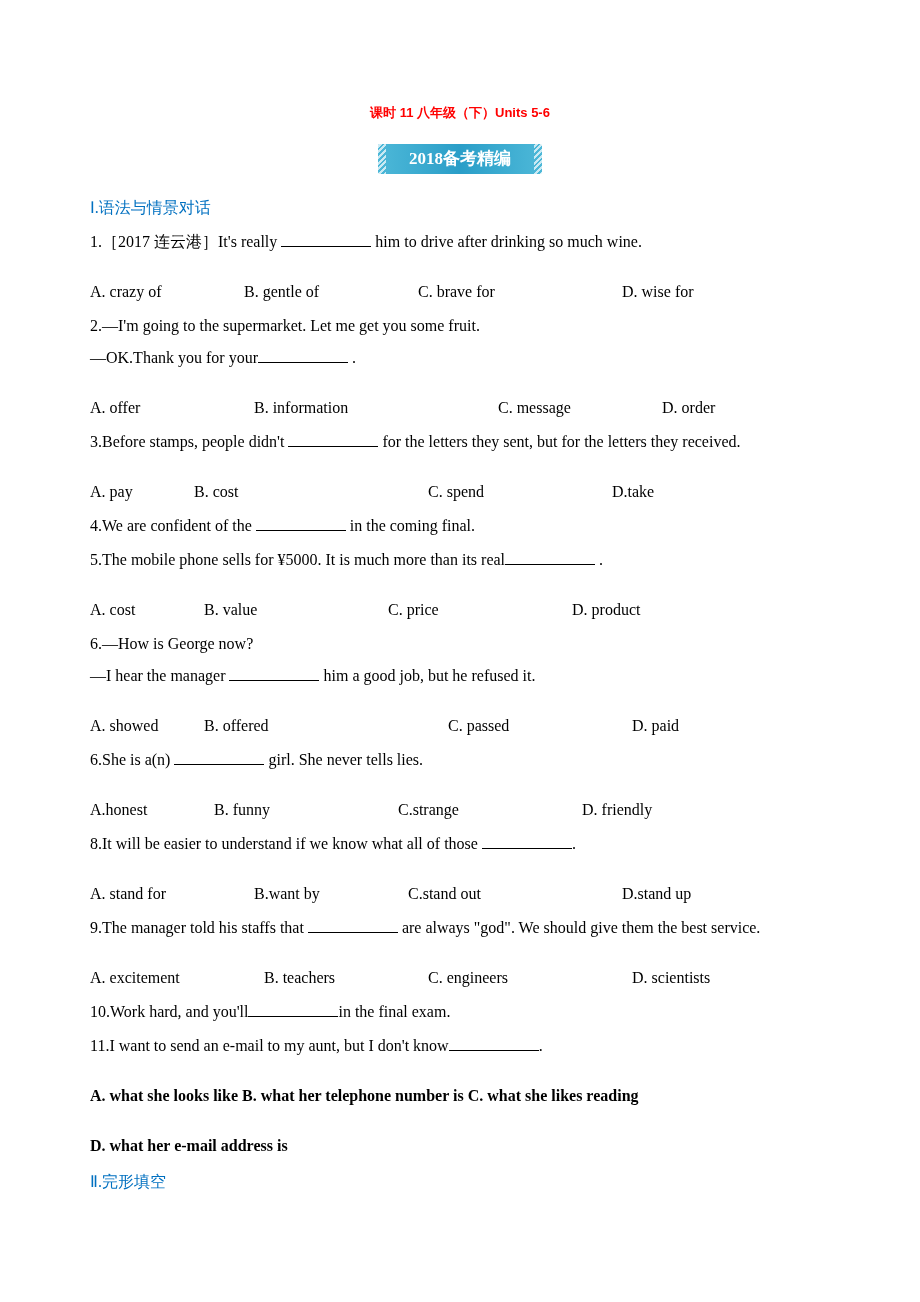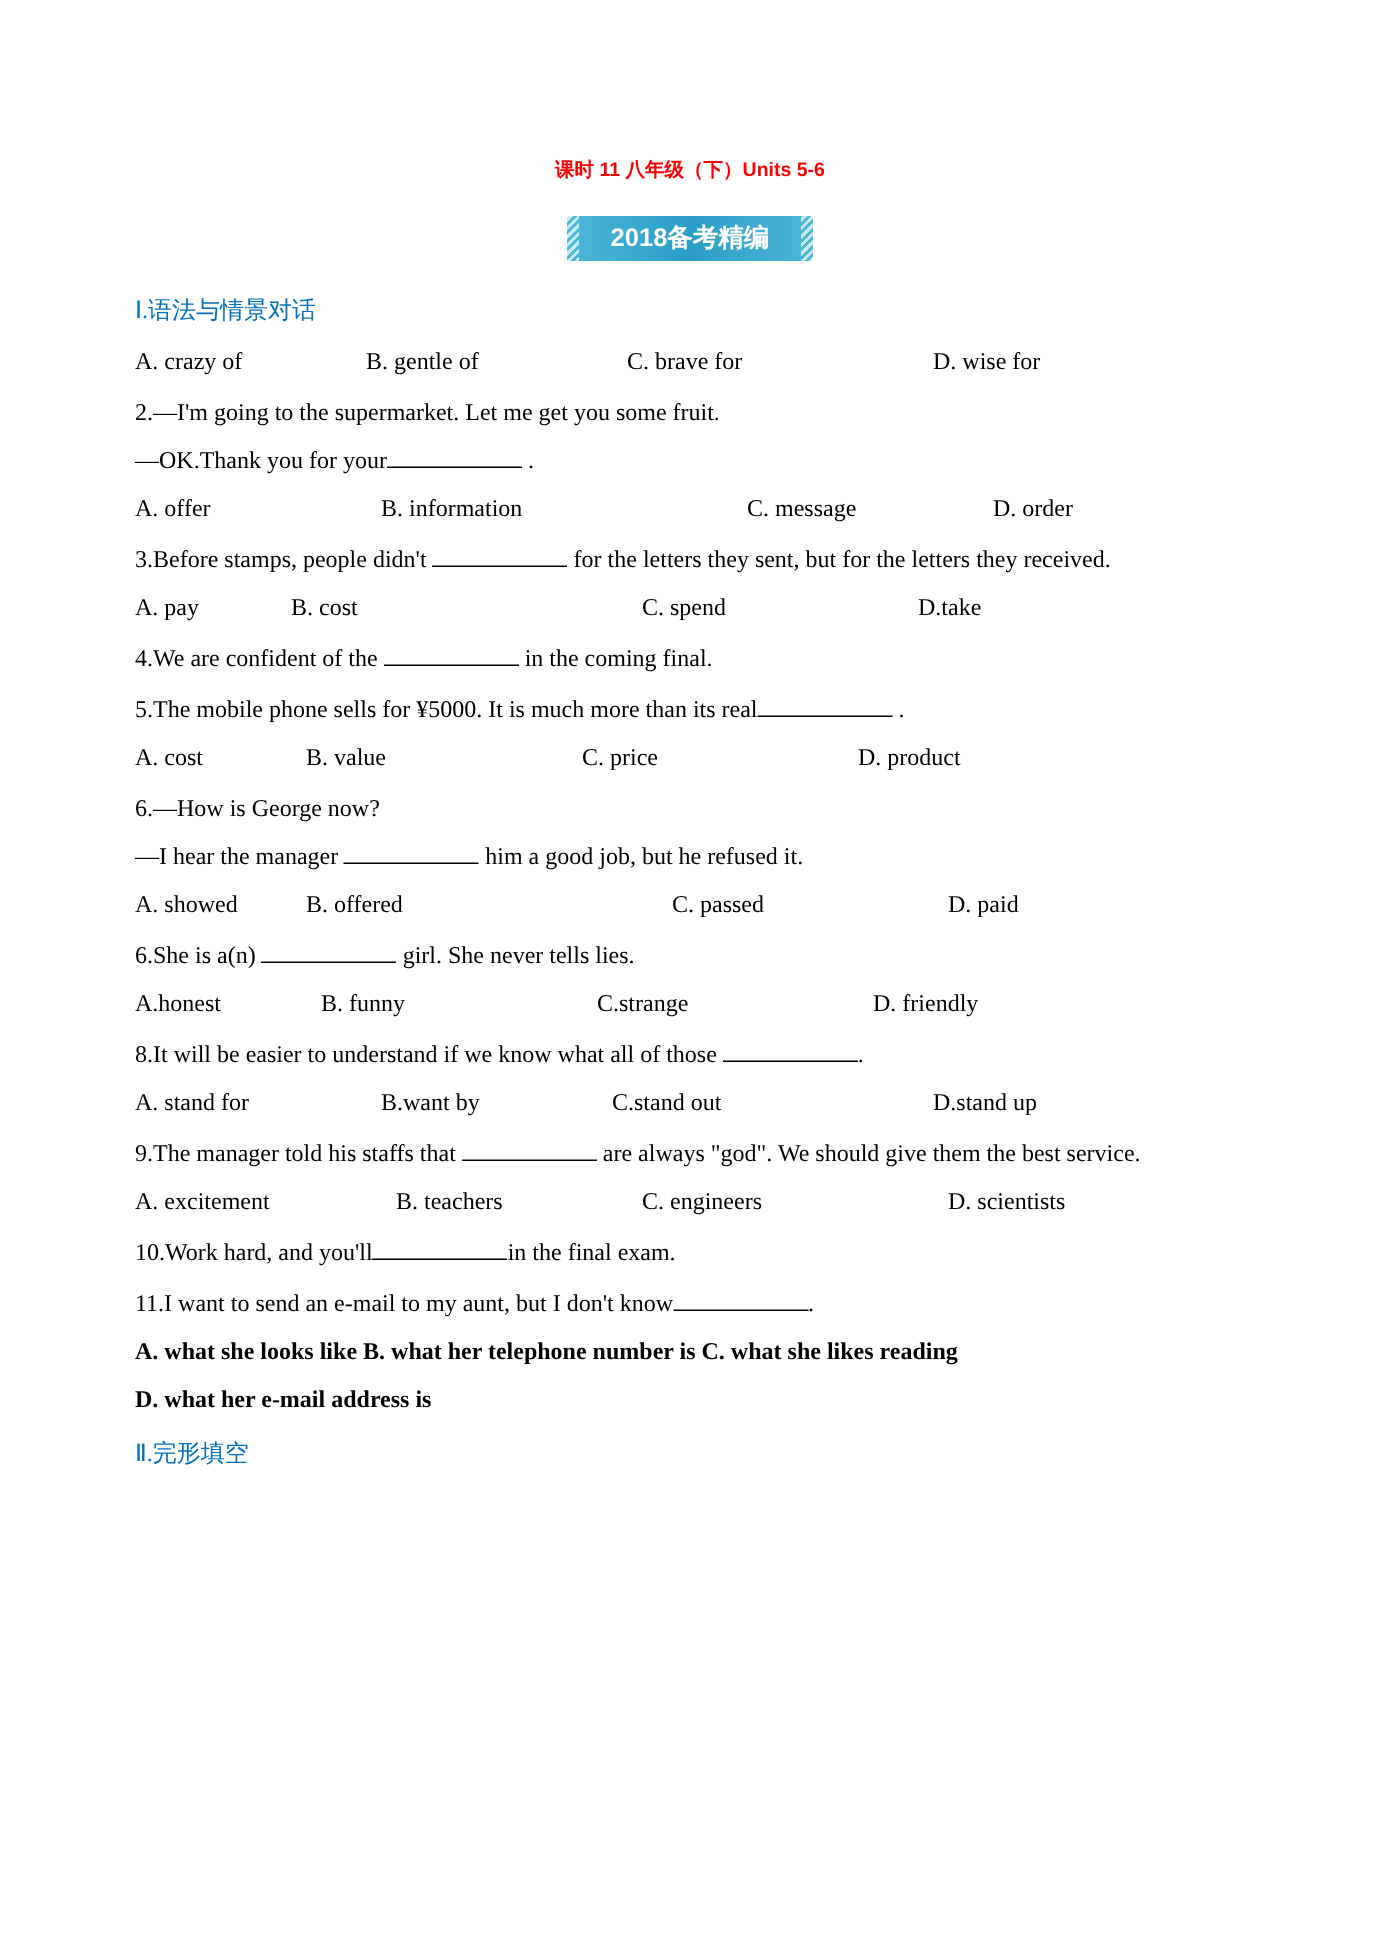--- a/index.html
+++ b/index.html
@@ -30,21 +30,21 @@
       width: 164px;
       height: 30px;
       background: linear-gradient(to right, #4db8d8 0%, #2a9ec8 50%, #4db8d8 100%);
       color: #ffffff;
       text-align: center;
       line-height: 30px;
       font-weight: bold;
       font-size: 17px;
       border-radius: 2px;
       position: relative;
-      font-family: Liberation Sans, sans-serif;
+      font-family: Liberation Serif, serif;
     }
     .banner::before,
     .banner::after {
       content: "";
       position: absolute;
       top: 0;
       width: 8px;
       height: 100%;
       background: repeating-linear-gradient(
         -45deg,
@@ -77,36 +77,40 @@
       border-bottom: 1px solid #000;
       width: 90px;
       height: 14px;
       vertical-align: baseline;
     }
     .options {
       color: #000000;
     }
     .options span {
       display: inline-block;
+      margin-top: 18px;
     }
     .vertical-option {
       display: block;
       font-weight: bold;
     }
   </style>
 </head>
 <body>
 
 <div class="title">课时 11 八年级（下）Units 5-6</div>
 
 <div class="banner">2018备考精编</div>
 
 <div class="section-header">Ⅰ.语法与情景对话</div>
 
 <div class="question">
+  <div class="question-text">
+    <span>1.［2017 连云港］It's really </span><span class="blank"></span><span> him to drive after drinking so much wine.</span>
+  </div>
   <div class="options">
     <span style="width:150px">A. crazy of</span>
     <span style="width:170px">B. gentle of</span>
     <span style="width:200px">C. brave for</span>
     <span>D. wise for</span>
   </div>
 </div>
 
 <div class="question">
   <div class="question-text">2.—I'm going to the supermarket. Let me get you some fruit.</div>

